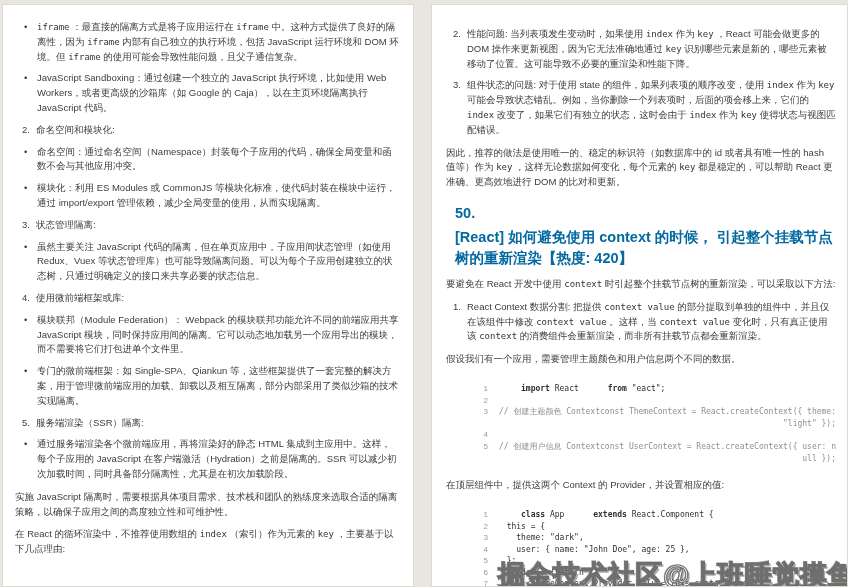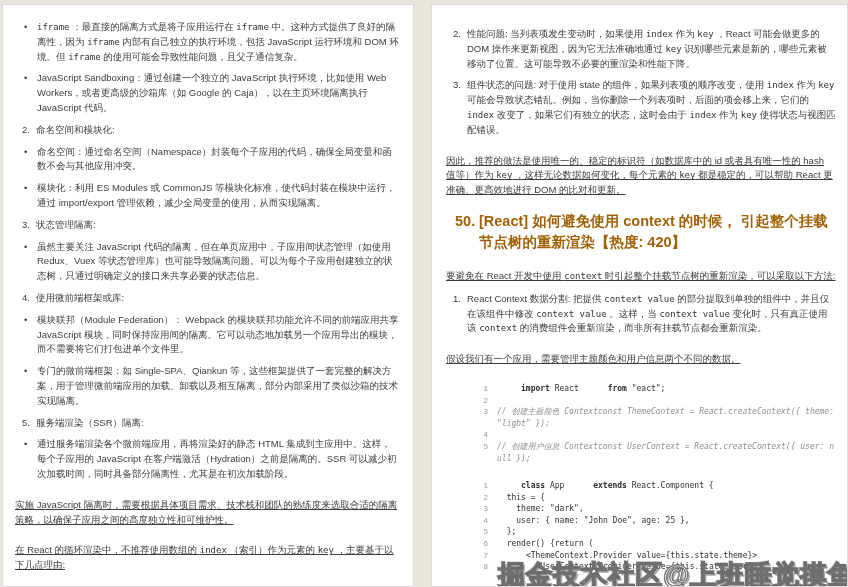--- a/index.html
+++ b/index.html
@@ -2,38 +2,38 @@
 <html><head>
 <meta charset="utf-8">
 <style>
   html,body{margin:0;padding:0;}
   body{font-family:"Liberation Sans","DejaVu Sans",sans-serif;}
   .canvas{position:relative;width:848px;height:587px;background:#e9e5df;overflow:hidden;}
   .page{position:absolute;top:4px;height:583px;background:#ffffff;border:1px solid #dedad4;
         box-sizing:border-box;color:#3c3c3c;font-size:9.5px;line-height:14.8px;overflow:hidden;}
   .page-left{left:2px;width:412px;padding:15px 13px 0 12px;}
   .page-right{left:431px;width:417px;padding:22px 11px 0 14px;}
-  p{margin:16px 0 8px 0;text-decoration:underline;}
+  p{margin:8px 0 8px 0;}
   .bullet{display:flex;margin:0 0 7px 0;padding-left:9px;}
   .bullet .mark{width:13px;flex:0 0 13px;color:#3c3c3c;}
   .bullet .btext{flex:1;}
   .numitem{display:flex;margin:0 0 7px 0;padding-left:7px;}
   .numitem .num{width:14px;flex:0 0 14px;}
   .numitem .ntext{flex:1;}
-  .heading{display:flex;font-size:14.5px;line-height:21px;font-weight:bold;color:#a16207;margin:13px 0 8px 0;padding-left:9px;}
+  .heading{display:flex;font-size:14.5px;line-height:21px;font-weight:bold;color:#0369a1;margin:13px 0 8px 0;padding-left:9px;flex-direction:column;}
   .heading .hnum{flex:0 0 24px;width:24px;}
   .heading .htext{flex:1;}
   code,.cl{font-family:"DejaVu Sans Mono","Liberation Mono",monospace;}
   code{font-size:9px;color:#333;}
   .codeblock{margin:16px 0 14px 24px;}
   .crow{display:flex;line-height:11.6px;font-size:8px;}
   .ln{flex:0 0 18px;width:18px;text-align:right;color:#9a9a9a;padding-right:9px;}
   .cl{flex:1;color:#2f2f2f;white-space:pre-wrap;word-break:break-all;}
   .cl b{font-weight:bold;margin-left:24px;}
-  .cm{color:#8f8f8f;font-style:italic;}
+  .cm{color:#8f8f8f;text-align:right;}
   .watermark{position:absolute;left:66px;bottom:3px;font-size:27px;font-weight:bold;
              letter-spacing:0.5px;color:#ffffff;white-space:nowrap;
              -webkit-text-stroke:1.2px #6e6e6e;
              text-shadow:2px 2px 0 rgba(100,100,100,.55),-1px -1px 0 rgba(130,130,130,.35);}
 </style>
 </head>
 <body>
 
 <div class="canvas">
 
@@ -128,20 +128,21 @@
       <div class="crow">
           <span class="ln">4</span>
           <span class="cl"></span>
         </div>
       <div class="crow">
           <span class="ln">5</span>
           <span class="cl cm">// 创建用户信息 Contextconst UserContext = React.createContext({ user: null });</span>
         </div>
     </div>
 
+    <p>在顶层组件中，提供这两个 Context 的 Provider，并设置相应的值:</p>
 
     <div class="codeblock">
       <div class="crow">
           <span class="ln">1</span>
           <span class="cl"><b>class</b> App <b>extends</b> React.Component {</span>
         </div>
       <div class="crow">
           <span class="ln">2</span>
           <span class="cl">  this = {</span>
         </div>

